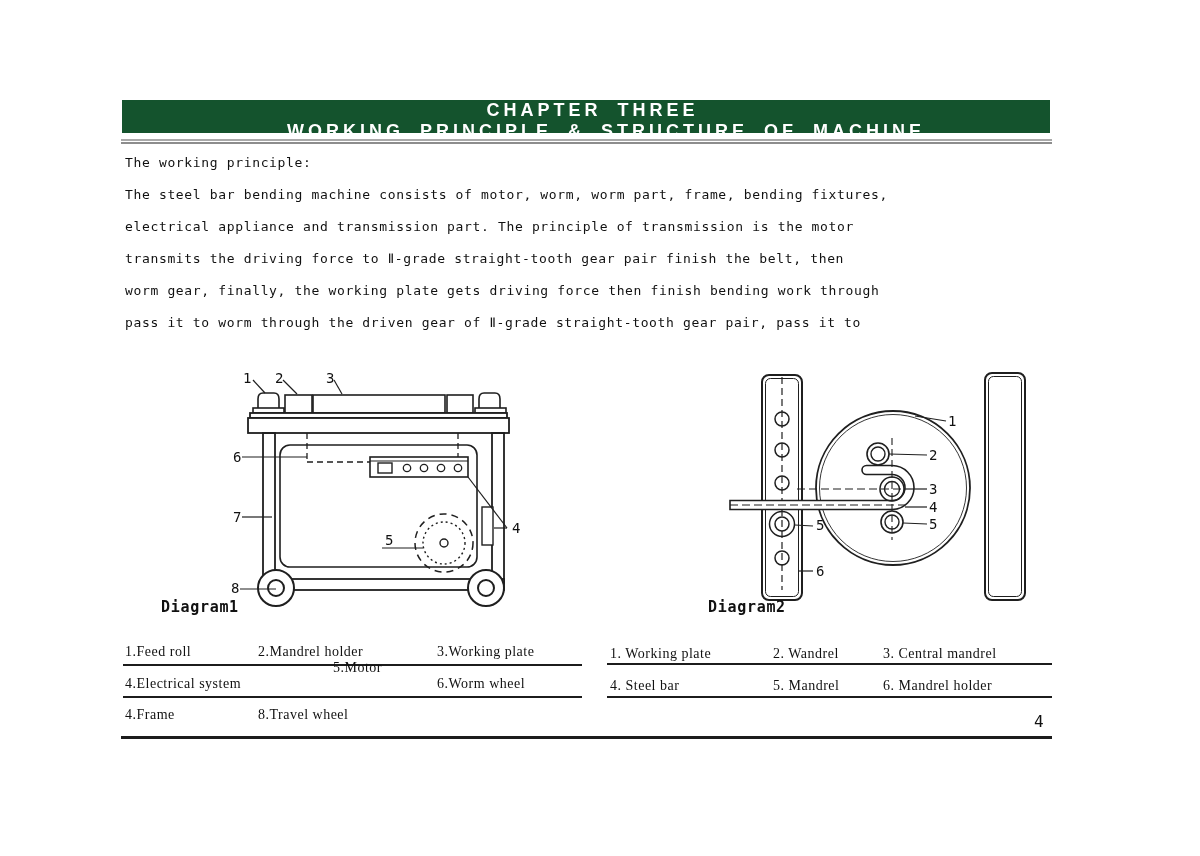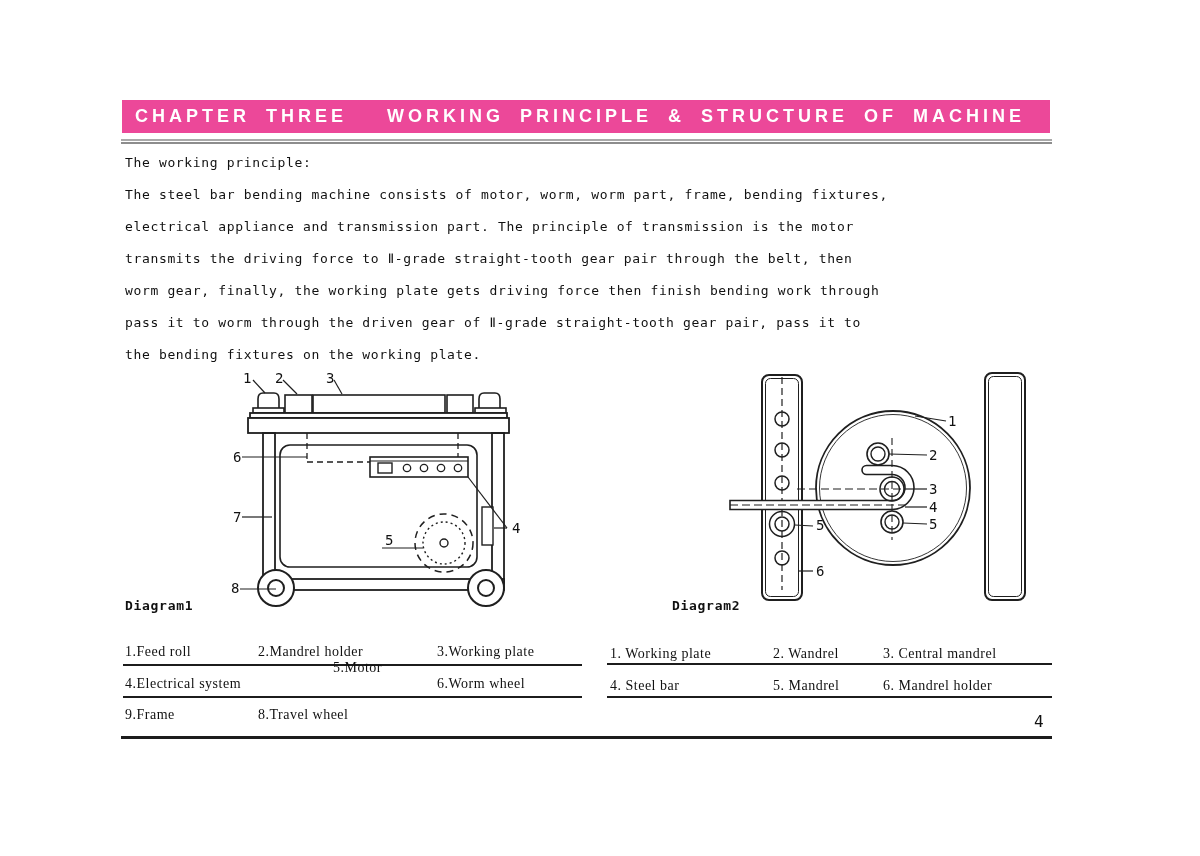--- a/index.html
+++ b/index.html
@@ -1,27 +1,27 @@
 <!DOCTYPE html>
 <html><head>
 <meta charset="utf-8">
 <style>
   html,body{margin:0;padding:0;background:#e8e8e8;}
   .page{position:relative;width:1200px;height:856px;background:#ffffff;overflow:hidden;
         font-family:"DejaVu Sans Mono",monospace;color:#111;}
-  .chapter-bar{position:absolute;left:122px;top:100px;width:928px;height:33px;background:#ec4899;
+  .chapter-bar{position:absolute;left:122px;top:100px;width:928px;height:33px;background:#14532d;
         color:#fff;display:flex;align-items:center;font-family:"Liberation Sans",sans-serif;
-        font-weight:bold;font-size:18px;letter-spacing:4px;word-spacing:7px;white-space:nowrap;}
+        font-weight:bold;font-size:18px;letter-spacing:4px;word-spacing:7px;white-space:nowrap;flex-direction:column;}
   .chapter-bar .chapter{margin-left:13px;}
   .chapter-bar .title{margin-left:40px;}
   .gray-rule{position:absolute;left:121px;top:139px;width:931px;height:5px;
         background:linear-gradient(to bottom,#a9a9a9 0 2px,#ffffff 2px 3px,#8d8d8d 3px 5px);}
   .body-text{position:absolute;left:125px;top:147px;font-size:13px;line-height:32px;
         letter-spacing:0.65px;white-space:nowrap;}
-  .caption{position:absolute;font-size:13px;font-weight:bold;letter-spacing:0.7px;white-space:nowrap;}
+  .caption{position:absolute;font-size:15px;font-weight:bold;letter-spacing:0.7px;white-space:nowrap;margin-left:36px;}
   #cap1{left:125px;top:598px;}
   #cap2{left:672px;top:598px;}
   .legend-item{position:absolute;font-size:14px;letter-spacing:0.5px;white-space:nowrap;font-family:Liberation Serif, serif;}
   .hline{position:absolute;background:#1c1c1c;}
   .page-num{position:absolute;left:1034px;top:712px;font-size:16px;}
   svg{position:absolute;overflow:visible;}
   #d1{left:230px;top:370px;}
   #d2{left:700px;top:368px;}
   .ln{stroke:#1f1f1f;fill:none;}
   .fw{fill:#ffffff;stroke:#1f1f1f;}
@@ -35,24 +35,23 @@
   <div class="chapter-bar">
     <span class="chapter">CHAPTER THREE</span>
     <span class="title">WORKING PRINCIPLE &amp; STRUCTURE OF MACHINE</span>
   </div>
   <div class="gray-rule"></div>
 
   <div class="body-text">
     <div>The working principle:</div>
     <div>The steel bar bending machine consists of motor, worm, worm part, frame, bending fixtures,</div>
     <div>electrical appliance and transmission part. The principle of transmission is the motor</div>
-    <div>transmits the driving force to Ⅱ-grade straight-tooth gear pair through the belt, then</div>
+    <div>transmits the driving force to Ⅱ-grade straight-tooth gear pair finish the belt, then</div>
     <div>worm gear, finally, the working plate gets driving force then finish bending work through</div>
     <div>pass it to worm through the driven gear of Ⅱ-grade straight-tooth gear pair, pass it to</div>
-    <div>the bending fixtures on the working plate.</div>
   </div>
 
   <svg id="d1" width="330" height="250" viewBox="0 0 330 250">
 
     <path class="fw" stroke-width="1.6" d="M28,39 v-10 q0,-6 5,-6 h11 q5,0 5,6 v10 z"></path>
     <rect class="fw" stroke-width="1.6" x="23" y="38" width="31" height="5"></rect>
     <rect class="fw" stroke-width="1.6" x="55" y="25" width="27" height="18"></rect>
     <rect class="fw" stroke-width="1.6" x="83" y="25" width="132" height="18"></rect>
     <rect class="fw" stroke-width="1.6" x="217" y="25" width="26" height="18"></rect>
     <path class="fw" stroke-width="1.6" d="M249,39 v-10 q0,-6 5,-6 h11 q5,0 5,6 v10 z"></path>
@@ -165,21 +164,21 @@
   <div class="caption" id="cap2">Diagram2</div>
 
   <span class="legend-item" style="left:125px;top:644px;">1.Feed roll</span>
   <span class="legend-item" style="left:258px;top:644px;">2.Mandrel holder</span>
   <span class="legend-item" style="left:437px;top:644px;">3.Working plate</span>
   <div class="hline" style="left:123px;top:664px;width:459px;height:2px;"></div>
   <span class="legend-item" style="left:125px;top:676px;">4.Electrical system</span>
   <span class="legend-item" style="left:333px;top:660px;">5.Motor</span>
   <span class="legend-item" style="left:437px;top:676px;">6.Worm wheel</span>
   <div class="hline" style="left:123px;top:696px;width:459px;height:2px;"></div>
-  <span class="legend-item" style="left:125px;top:707px;">9.Frame</span>
+  <span class="legend-item" style="left:125px;top:707px;">4.Frame</span>
   <span class="legend-item" style="left:258px;top:707px;">8.Travel wheel</span>
 
   <span class="legend-item" style="left:610px;top:646px;">1. Working plate</span>
   <span class="legend-item" style="left:773px;top:646px;">2. Wandrel</span>
   <span class="legend-item" style="left:883px;top:646px;">3. Central mandrel</span>
   <div class="hline" style="left:607px;top:663px;width:445px;height:2px;"></div>
   <span class="legend-item" style="left:610px;top:678px;">4. Steel bar</span>
   <span class="legend-item" style="left:773px;top:678px;">5. Mandrel</span>
   <span class="legend-item" style="left:883px;top:678px;">6. Mandrel holder</span>
   <div class="hline" style="left:607px;top:696px;width:445px;height:2px;"></div>

